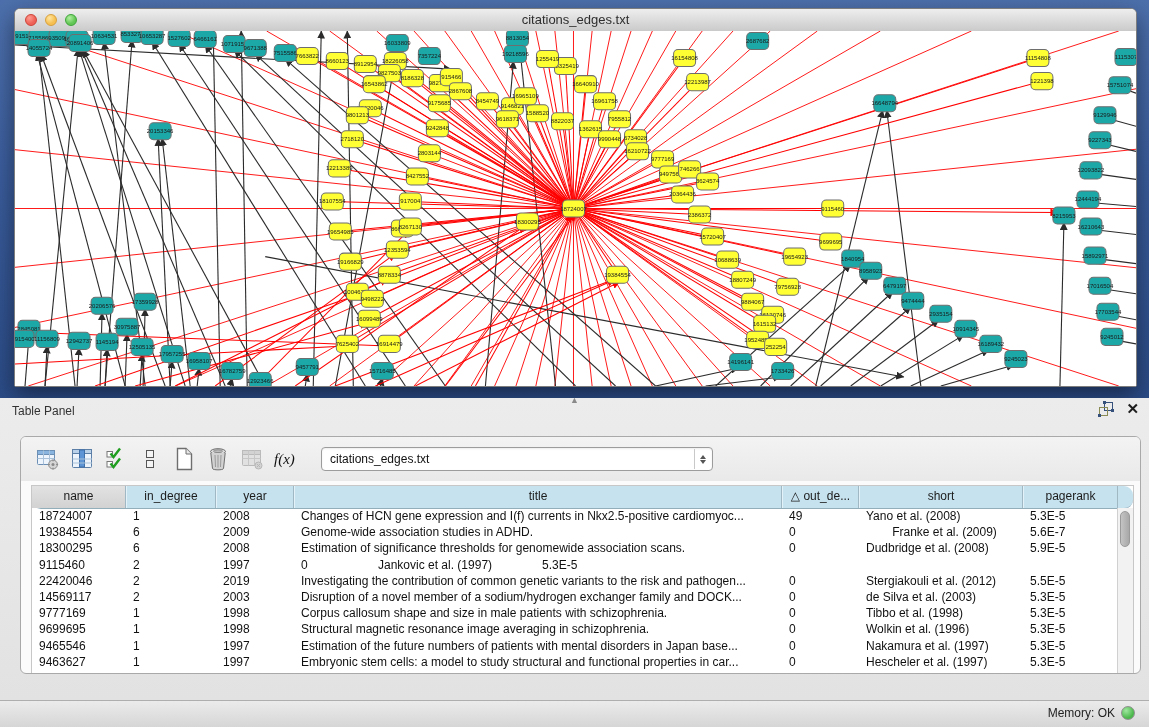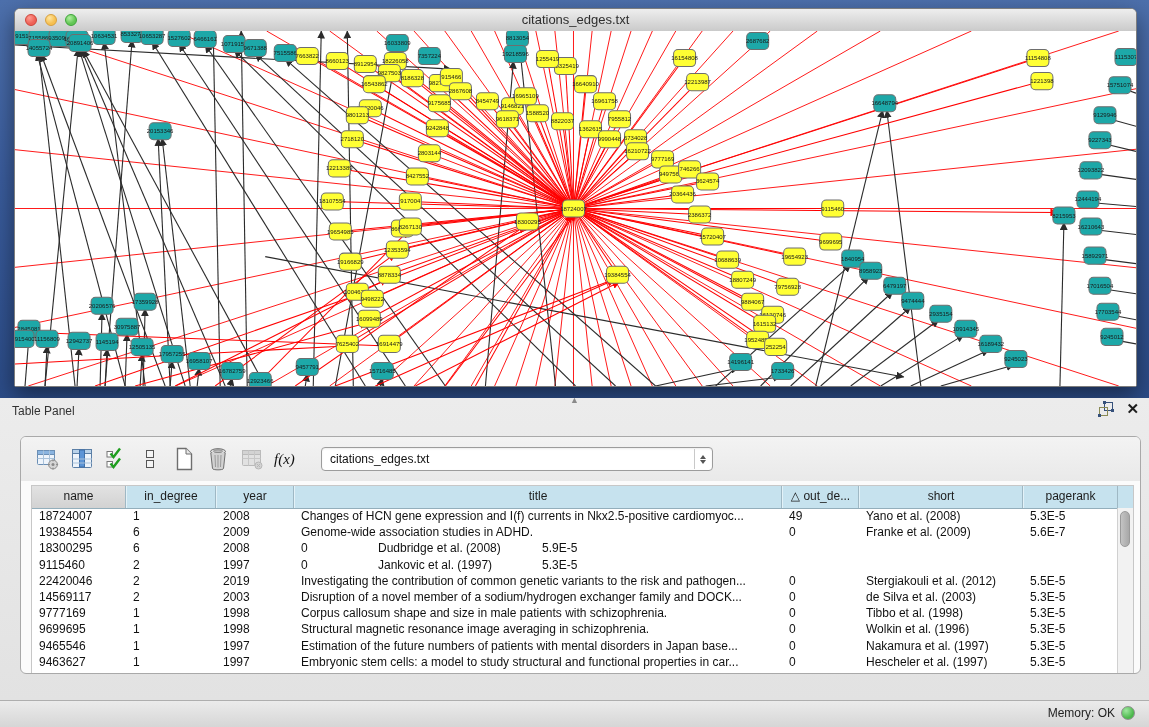--- a/index.html
+++ b/index.html
@@ -80,21 +80,21 @@
     position:absolute;right:1px;top:1px;bottom:1px;width:16px;
     border-left:1px solid #c9c9c9;display:flex;flex-direction:column;
     align-items:center;justify-content:center;gap:1px;color:#555;
   }
   .stepper i{display:block;width:0;height:0;border-left:3.5px solid transparent;border-right:3.5px solid transparent;}
   .stepper .up{border-bottom:4px solid #555;}
   .stepper .dn{border-top:4px solid #555;}
 
   
   .tbl{position:absolute;left:10px;right:6px;top:48px;bottom:0;background:#fff;border:1px solid #c7c7c7;border-bottom:none;}
-  .tbl-head{display:flex;height:22px;background:#c6e2ee;border-bottom:1px solid #93aebb;}
+  .tbl-head{display:flex;height:22px;background:#c6e2ee;border-bottom:1px solid #93aebb;border-radius:9px;}
   .tbl-head .hc{
     box-sizing:border-box;border-right:1px solid #9fb8c4;border-left:1px solid #e3f2f8;
     font-size:12px;color:#1c1c1c;text-align:center;line-height:21px;
     overflow:hidden;white-space:nowrap;flex:0 0 auto;
   }
   .tbl-head .hc.first{background:linear-gradient(180deg,#e2e2e2,#d2d2d2);border-left:none;}
   .tbl-body{position:absolute;left:0;right:15px;top:22px;bottom:0;overflow:hidden;}
   .tr{display:flex;height:16.2px;align-items:center;}
   .tr .td{
     box-sizing:border-box;font-size:12px;color:#111;padding-left:7px;
@@ -1004,27 +1004,28 @@
             <div class="td" style="width: 77px;">49</div>
             <div class="td" style="width: 164px;">Yano et al. (2008)</div>
             <div class="td" style="width: 95px;">5.3E-5</div>
           </div>
           <div class="tr">
             <div class="td" style="width: 94px;">19384554</div>
             <div class="td" style="width: 90px;">6</div>
             <div class="td" style="width: 78px;">2009</div>
             <div class="td" style="width: 488px;">Genome-wide association studies in ADHD.</div>
             <div class="td" style="width: 77px;">0</div>
-            <div class="td" style="width: 164px;">Franke et al. (2009)</div>
+            <div class="td" style="width: 164px; text-align: center;">Franke et al. (2009)</div>
             <div class="td" style="width: 95px;">5.6E-7</div>
           </div>
           <div class="tr">
             <div class="td" style="width: 94px;">18300295</div>
             <div class="td" style="width: 90px;">6</div>
             <div class="td" style="width: 78px;">2008</div>
+            <div class="td" style="width: 488px;">Estimation of significance thresholds for genomewide association scans.</div>
             <div class="td" style="width: 77px;">0</div>
             <div class="td" style="width: 164px;">Dudbridge et al. (2008)</div>
             <div class="td" style="width: 95px;">5.9E-5</div>
           </div>
           <div class="tr">
             <div class="td" style="width: 94px;">9115460</div>
             <div class="td" style="width: 90px;">2</div>
             <div class="td" style="width: 78px;">1997</div>
             <div class="td" style="width: 77px;">0</div>
             <div class="td" style="width: 164px;">Jankovic et al. (1997)</div>

